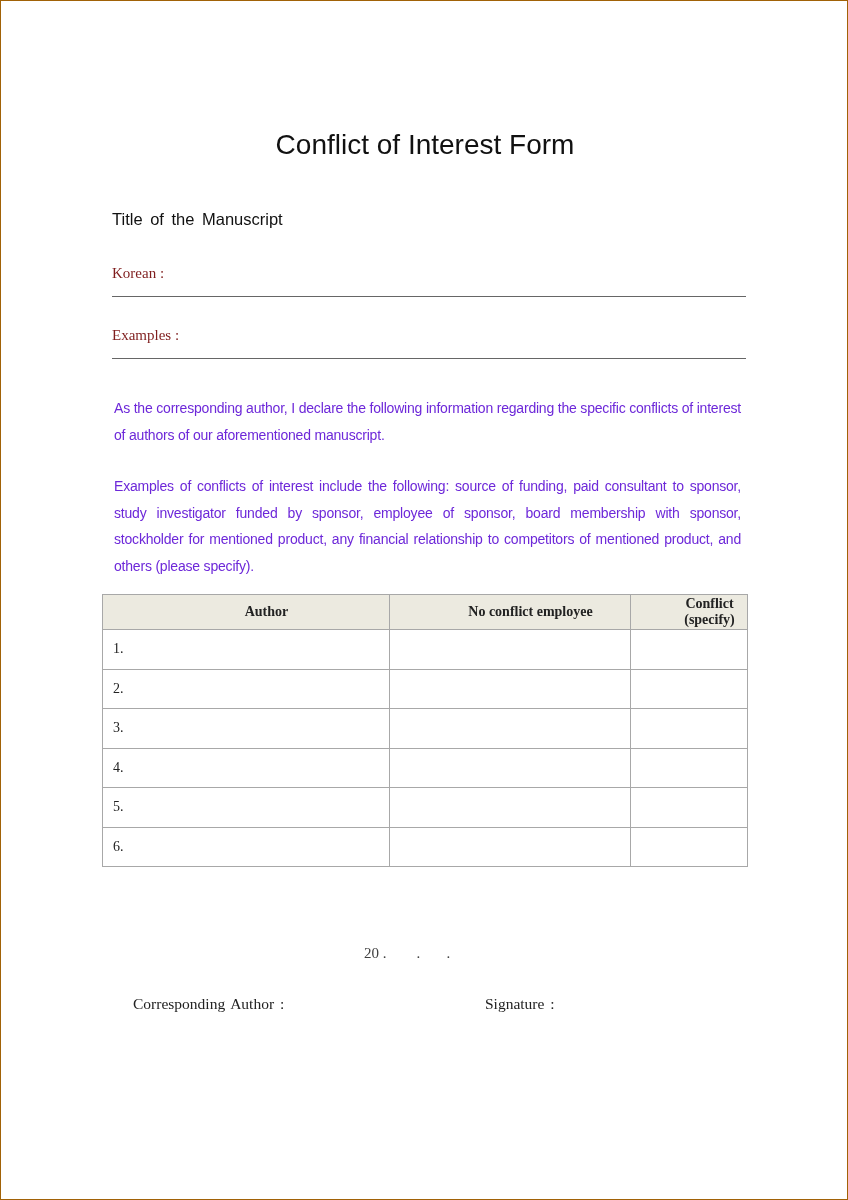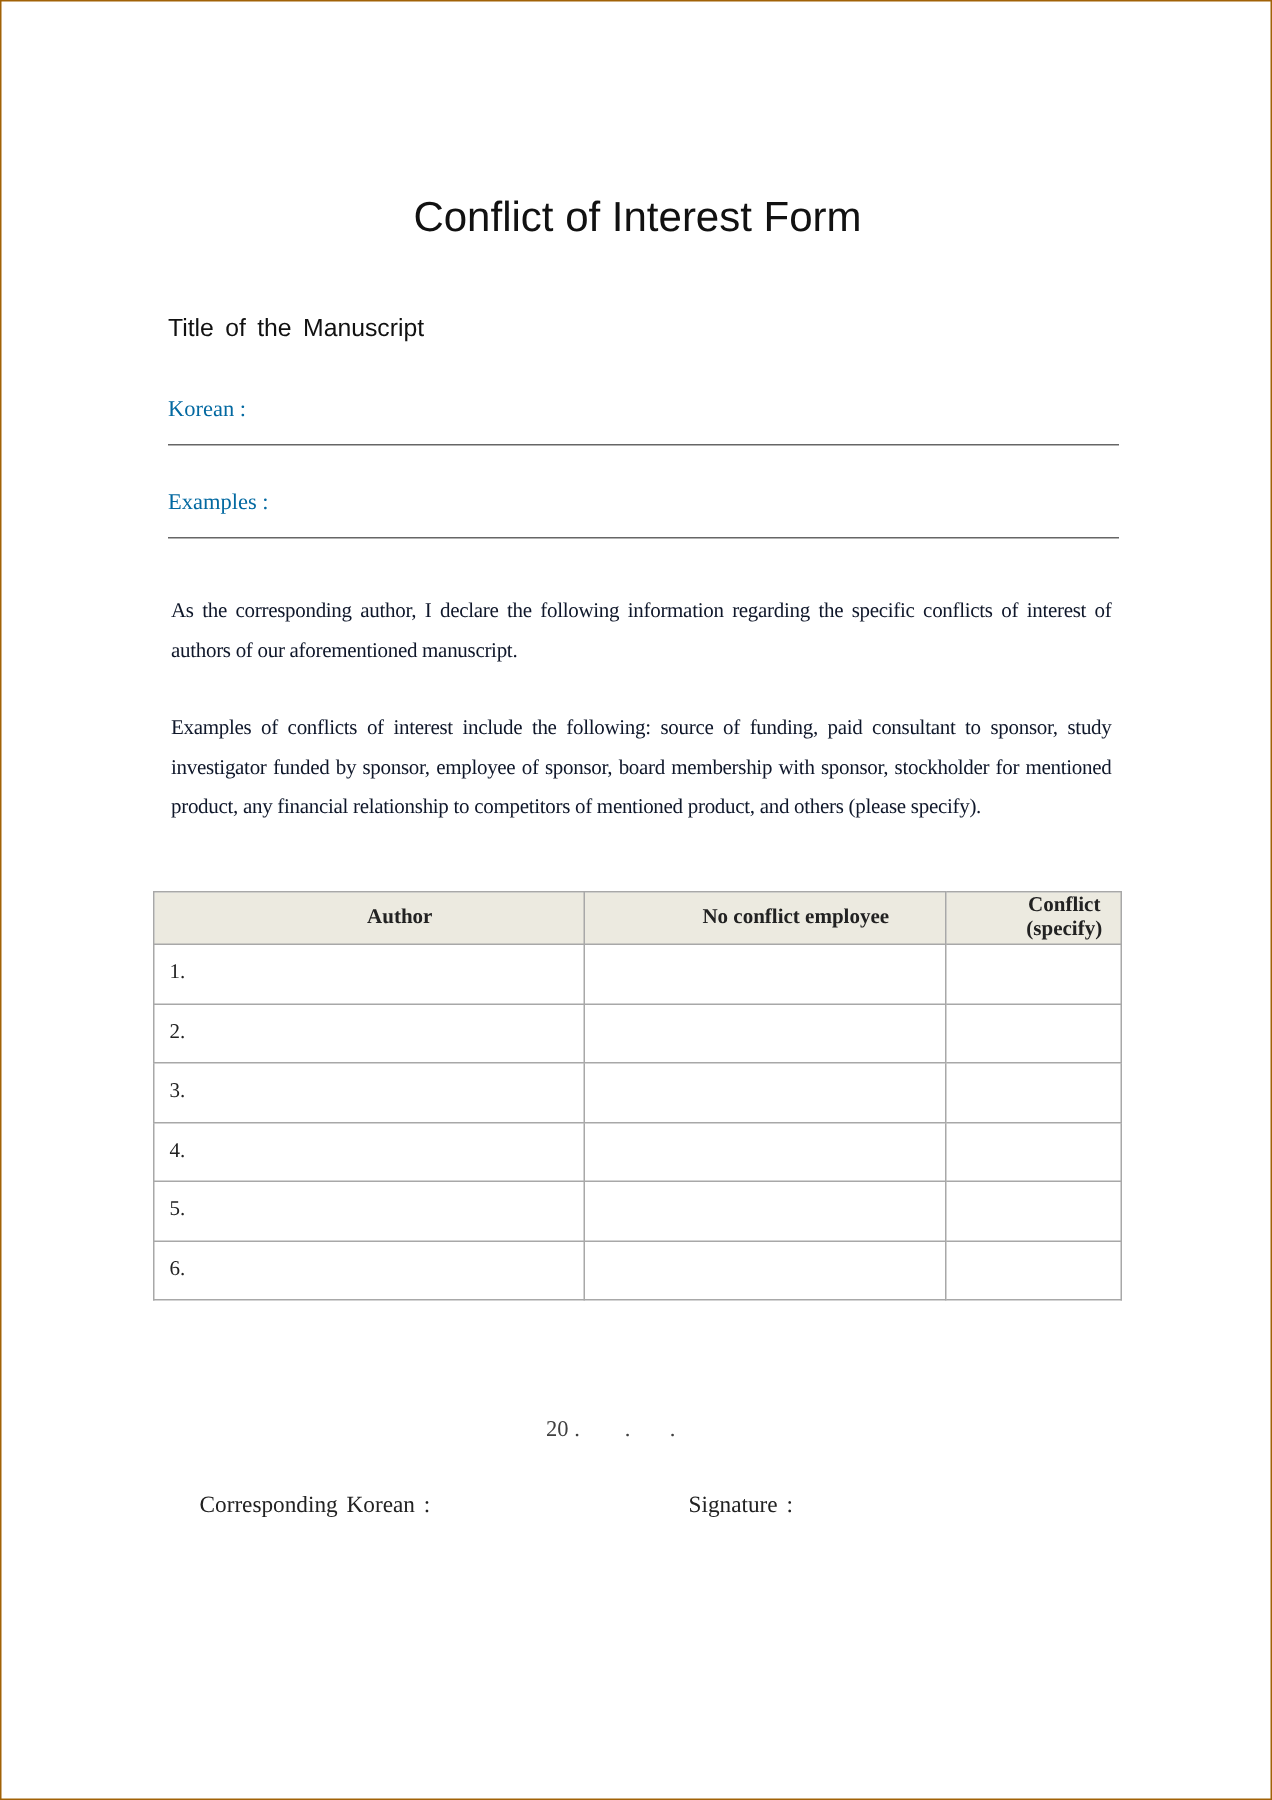--- a/index.html
+++ b/index.html
@@ -12,30 +12,30 @@
     position: absolute; left: 0; width: 848px; top: 128px; text-align: center;
     font-family: "Liberation Sans", sans-serif; font-size: 28px; color: #111;
   }
   .section-heading {
     position: absolute; left: 111px; top: 209px;
     font-family: "Liberation Sans", sans-serif; font-weight: normal; font-size: 16.5px;
     word-spacing: 3px; color: #111;
   }
   .field-label {
     position: absolute; left: 111px;
-    font-family: "Liberation Serif", serif; font-size: 15px; color: #0369a1;
+    font-family: "Liberation Serif", serif; font-size: 15px; color: #7f1d1d;
   }
   .field-line {
     position: absolute; left: 111px; width: 634px; height: 0;
     border-top: 1.5px solid #666;
   }
   .para {
     position: absolute; left: 113px; width: 627px;
-    font-family: Liberation Serif, serif; font-size: 14px; line-height: 26.5px;
-    color: #0f172a; text-align: justify; letter-spacing: -0.2px;
+    font-family: Liberation Sans, sans-serif; font-size: 14px; line-height: 26.5px;
+    color: #6d28d9; text-align: justify; letter-spacing: -0.2px;
   }
   table.authors {
     position: absolute; left: 101px; top: 593px; width: 646px;
     border-collapse: collapse; font-family: "Liberation Serif", serif; font-size: 14px;
   }
   table.authors th, table.authors td { border: 1px solid #a8a8a8; padding-left: 42px; }
   table.authors th {
     background: #eceae0; height: 22px; font-weight: bold; text-align: center; color: #222;
   }
   table.authors td { height: 36.5px; padding-left: 10px; color: #222; }
@@ -107,15 +107,15 @@
         <tr>
           <td>6.</td>
           <td></td>
           <td></td>
         </tr>
       </tbody>
   </table>
 
   <div class="date">20 .        .       .</div>
 
-  <div class="sig-label" style="left:132px">Corresponding  Korean  :</div>
-  <div class="sig-label" style="left:458px">Signature  :</div>
+  <div class="sig-label" style="left:132px">Corresponding  Author  :</div>
+  <div class="sig-label" style="left:484px">Signature  :</div>
 </div>
 
 </body></html>

